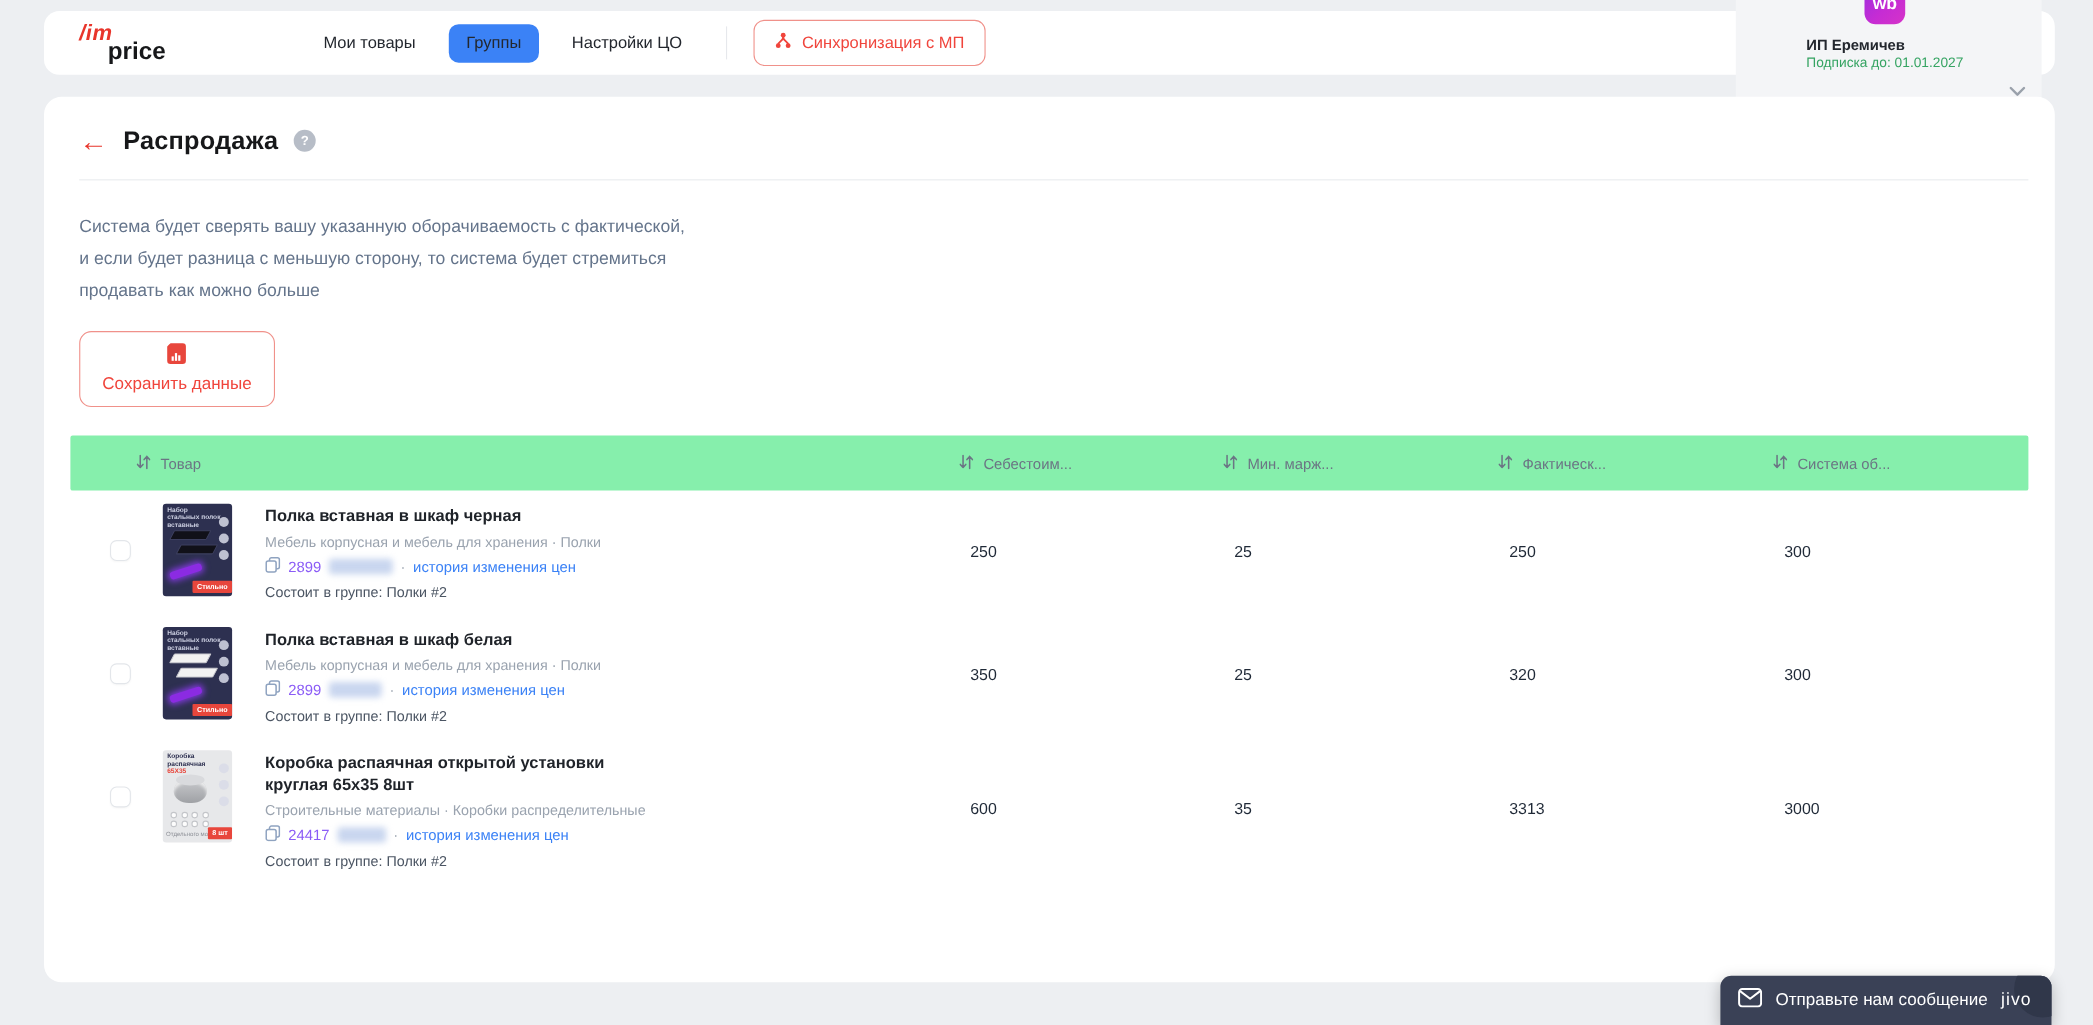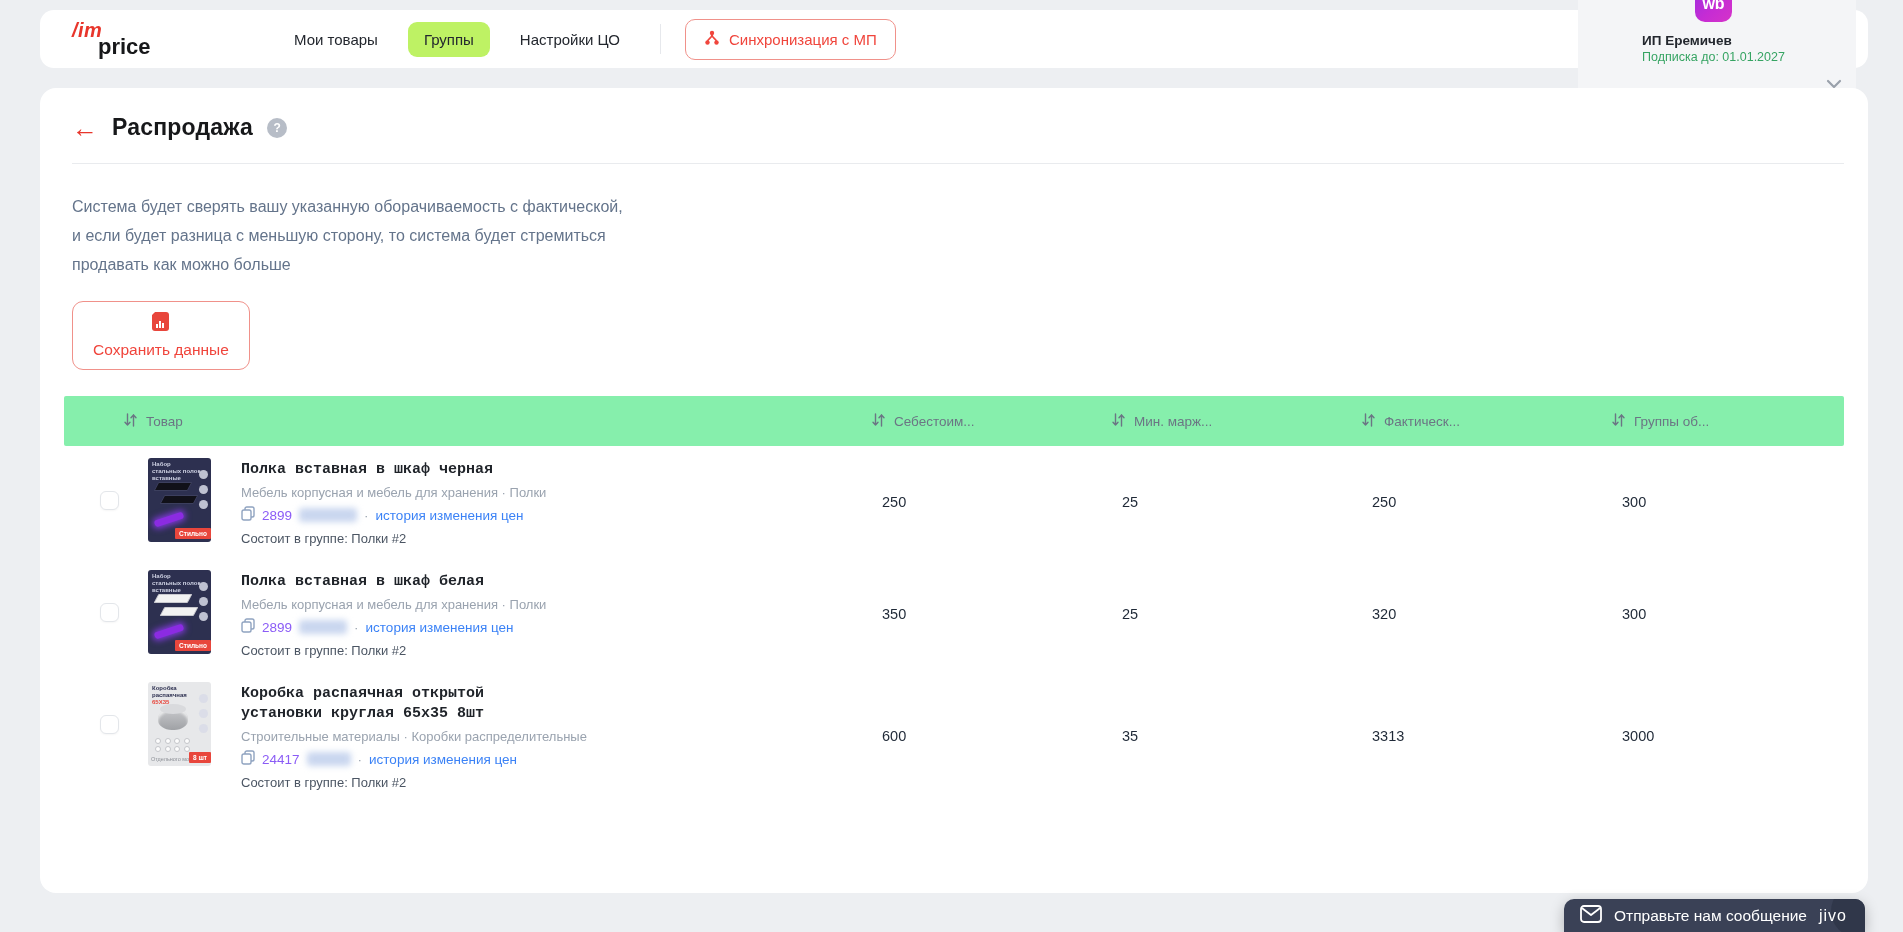--- a/index.html
+++ b/index.html
@@ -14,21 +14,21 @@
   .topbar {
     position:absolute; left:40px; top:10px; width:1828px; height:58px;
     background:#fff; border-radius:14px;
     display:flex; align-items:center; padding:0 12px 0 32px;
   }
   .logo { width:96px; line-height:1; cursor:pointer; }
   .logo .l1 { color:#e8352b; font-weight:800; font-style:italic; font-size:20px; letter-spacing:0.5px; }
   .logo .l2 { color:#17181a; font-weight:800; font-size:22px; margin-left:26px; margin-top:-4px; }
   .nav { display:flex; align-items:center; margin-left:110px; gap:14px; font-size:15px; color:#23272e; }
   .nav-item { padding:9px 16px; border-radius:9px; cursor:pointer; white-space:nowrap; }
-  .nav-item.active { background:#bef264; font-weight:500; }
+  .nav-item.active { background:#3b82f6; font-weight:500; }
   .nav-divider { width:1px; height:30px; background:#e6e8ec; margin:0 10px; }
   .sync-btn {
     display:flex; align-items:center; gap:9px;
     border:1.5px solid #f0918a; border-radius:10px;
     color:#f0453c; font-size:15px; padding:10px 18px; background:#fff; cursor:pointer;
   }
   .user-chip {
     margin-left:auto; display:flex; align-items:center; gap:11px;
     background:#f4f5f7; border-radius:12px; padding:6px 14px 6px 7px; cursor:pointer;
     min-width:278px;
@@ -108,32 +108,32 @@
   .ribbon { position:absolute; right:0; bottom:3px; background:#e8463c; color:#fff; font-size:6.5px; font-weight:700;
     padding:2px 4px; border-radius:1px; }
   .cyl { position:absolute; left:10px; top:26px; width:30px; height:22px; border-radius:50% 50% 46% 46%;
     background:linear-gradient(180deg,#c9cacd,#9fa1a5); box-shadow:inset 0 3px 3px rgba(255,255,255,.7); }
   .cyl:after { content:""; position:absolute; left:2px; top:-4px; width:26px; height:10px; border-radius:50%; background:#d9dadd; }
   .dots { position:absolute; left:7px; bottom:14px; width:36px; display:grid; grid-template-columns:repeat(4,1fr); gap:2px; }
   .dots i { width:6px; height:6px; border-radius:50%; background:#fdfdfd; border:1px solid #c4c6ca; }
   .thumb .foot { position:absolute; left:3px; bottom:4px; font-size:5.5px; color:#8d9097; }
 
   .prod-info { margin-left:30px; padding-top:2px; }
-  .prod-title { font-size:15px; font-weight:700; color:#1f2329; max-width:330px; line-height:20px;font-family:Liberation Mono, monospace; }
+  .prod-title { font-size:15px; font-weight:700; color:#1f2329; max-width:330px; line-height:20px; }
   .prod-cat { font-size:13px; color:#9aa3af; margin-top:5px; }
   .prod-sku-row { display:flex; align-items:center; gap:7px; margin-top:6px; font-size:13.5px; }
   .sku { color:#8b5cf6; }
   .blur-chip { height:14px; border-radius:3px; background:#c9d6ef; filter:blur(3px); }
   .dot-sep { color:#9aa3af; }
   .hist-link { color:#3b82f6; cursor:pointer; }
   .prod-group { font-size:13px; color:#4b5563; margin-top:7px; }
 
   
   .jivo {
-    position:absolute; right:38px; bottom:0; height:33px; min-width:300px;
+    position:absolute; right:38px; bottom:0; height:45px; min-width:300px;
     background:#3a4156; border-radius:10px 10px 0 0;
     display:flex; align-items:center; gap:12px; padding:0 18px 0 16px;
     color:#fff; overflow:hidden; cursor:pointer;
     box-shadow:0 4px 14px rgba(0,0,0,.25);
   }
   .jivo:before { content:""; position:absolute; right:-18px; top:-14px; width:52px; height:52px;
     border-radius:50%; background:#30374a; }
   .jivo-text { font-size:15.5px; position:relative; }
   .jivo-brand { font-size:16px; letter-spacing:1px; position:relative; font-weight:500; }
 </style>
@@ -229,21 +229,21 @@
               <path d="M3.5 1 V12 M3.5 12 L1 9.2 M3.5 12 L6 9.2" stroke="#6b7584" stroke-width="1.4" fill="none" stroke-linecap="round"></path>
               <path d="M9.5 13 V2 M9.5 2 L7 4.8 M9.5 2 L12 4.8" stroke="#6b7584" stroke-width="1.4" fill="none" stroke-linecap="round"></path>
             </svg></span>
         <span>Фактическ...</span>
       </div>
       <div class="th">
         <span class="sort-ic"><svg width="13" height="14" viewBox="0 0 13 14">
               <path d="M3.5 1 V12 M3.5 12 L1 9.2 M3.5 12 L6 9.2" stroke="#6b7584" stroke-width="1.4" fill="none" stroke-linecap="round"></path>
               <path d="M9.5 13 V2 M9.5 2 L7 4.8 M9.5 2 L12 4.8" stroke="#6b7584" stroke-width="1.4" fill="none" stroke-linecap="round"></path>
             </svg></span>
-        <span>Группы об...</span>
+        <span>Система об...</span>
       </div>
     </div>
 
     <div class="tgrid trow">
       <div class="prod-cell">
         <div class="checkbox"></div>
         <div class="thumb dark">
           <div class="cap">Набор стальных полок вставные</div>
           <div class="shelf s1 black"></div>
           <div class="shelf s2 black"></div>

